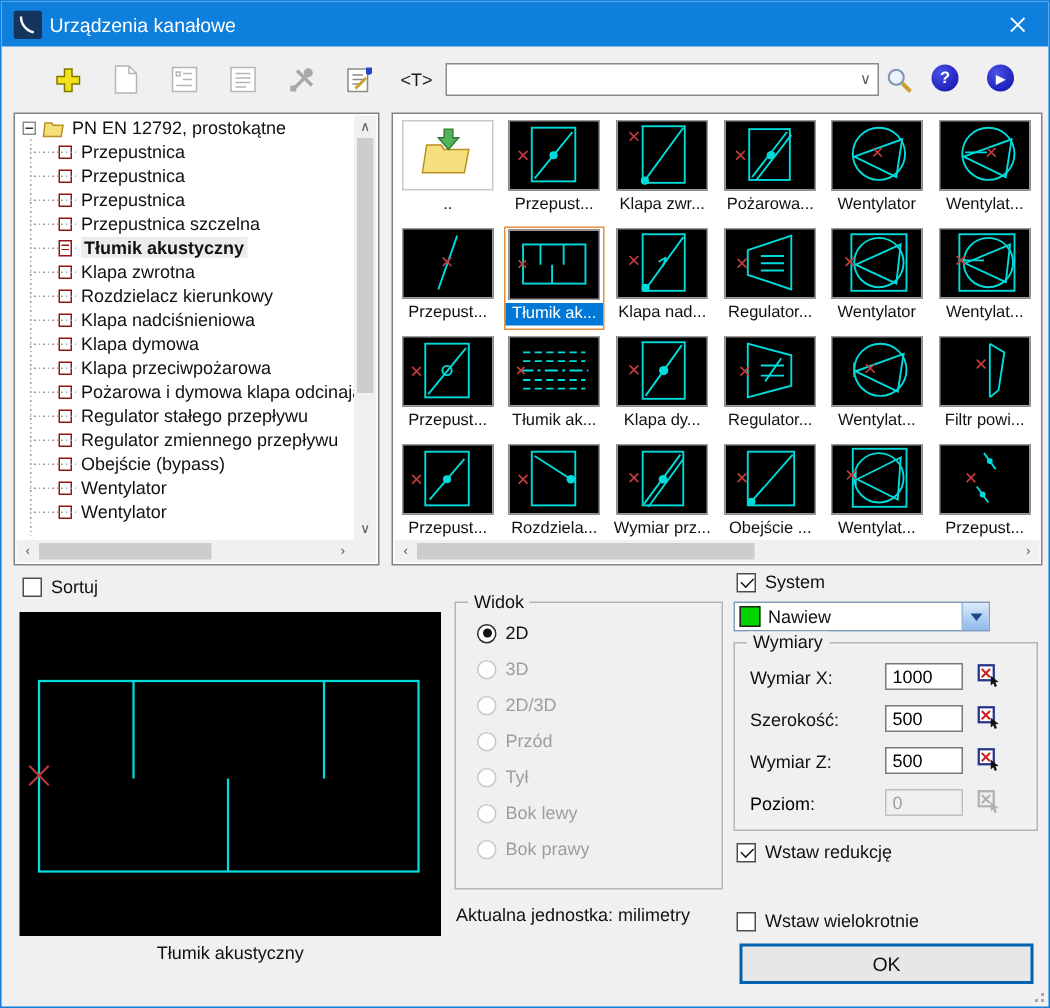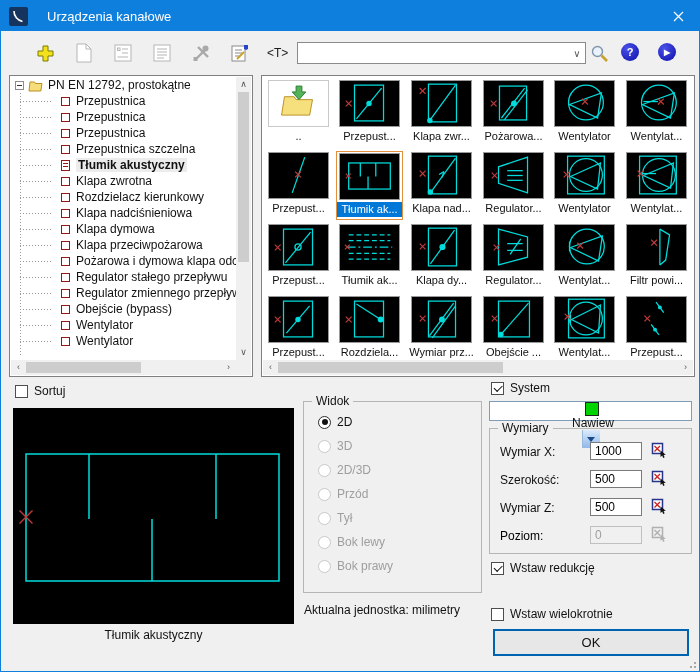--- a/index.html
+++ b/index.html
@@ -1,41 +1,41 @@
 <!DOCTYPE html>
 <html><head>
 <meta charset="utf-8">
 <style>
   html,body{margin:0;padding:0;background:#d8d8d8;font-family:"Liberation Sans",sans-serif;}
   .window{position:relative;width:700px;height:672px;background:#f0f0f0;border:1px solid #0e7fdc;box-sizing:border-box;overflow:hidden;}
   
   .titlebar{position:absolute;top:0;left:0;right:0;height:30px;background:#0e7fdc;display:flex;align-items:center;}
   .title-icon{width:19px;height:19px;margin-left:8px;flex:none;}
-  .title-text{color:#fff;font-size:13px;margin-left:19px;}
+  .title-text{color:#fff;font-size:13px;margin-left:5px;}
   .close-btn{position:absolute;right:0;top:0;width:42px;height:30px;display:flex;align-items:center;justify-content:center;cursor:pointer;}
   
   .tbtn{position:absolute;top:38px;width:28px;height:28px;display:flex;align-items:center;justify-content:center;}
   .t-label{position:absolute;left:266px;top:45px;font-size:12px;color:#1a1a1a;}
   .search-combo{position:absolute;left:296px;top:41px;width:289px;height:22px;background:#fff;border:1px solid #8a8a8a;box-sizing:border-box;display:flex;align-items:center;}
   .search-combo input{flex:1;border:none;outline:none;height:18px;font-size:12px;padding:0 4px;font-family:"Liberation Sans",sans-serif;background:transparent;}
   .combo-chevron{width:16px;color:#5a5a5a;font-size:10px;text-align:center;}
   .round-btn{position:absolute;top:42px;width:18px;height:18px;border-radius:50%;background:radial-gradient(circle at 35% 30%,#4a52e8,#0d0da8);color:#fff;display:flex;align-items:center;justify-content:center;font-size:11px;font-weight:bold;}
   
   .panel{position:absolute;background:#fff;border:1px solid #808080;box-sizing:border-box;}
   .tree-panel{left:8px;top:74px;width:244px;height:302px;}
   .grid-panel{left:260px;top:74px;width:434px;height:302px;}
   
   .tree-rows{position:absolute;left:1px;top:1px;right:16px;bottom:16px;overflow:hidden;}
   .tguide{position:absolute;left:9px;top:16px;width:1px;height:264px;background-image:repeating-linear-gradient(to bottom,#9a9a9a 0 1px,transparent 1px 3px);}
   .troot{position:relative;height:16px;display:flex;align-items:center;font-size:12px;color:#111;}
   .expander{width:9px;height:9px;margin-left:4px;border:1px solid #8c8c8c;background:#fff;box-sizing:border-box;position:relative;flex:none;}
   .expander::after{content:"";position:absolute;left:1px;top:3px;width:5px;height:1px;background:#333;}
   .troot .ficon{margin-left:4px;flex:none;}
   .troot span.lbl{margin-left:5px;white-space:nowrap;}
-  .titem{position:relative;height:16px;display:flex;align-items:center;padding-left:50px;font-size:12px;color:#111;}
+  .titem{position:relative;height:16px;display:flex;align-items:center;padding-left:28px;font-size:12px;color:#111;}
   .titem::before{content:"";position:absolute;left:9px;top:8px;width:31px;height:1px;background-image:repeating-linear-gradient(to right,#9a9a9a 0 1px,transparent 1px 3px);}
   .ti-box{width:9px;height:9px;border:1px solid #941616;background:#fff;box-sizing:border-box;flex:none;}
   .ti-doc{width:9px;height:11px;border:1px solid #941616;background:#fff;box-sizing:border-box;flex:none;padding:2px 1px;background-clip:border-box;position:relative;}
   .ti-doc::after{content:"";position:absolute;left:1px;top:2px;right:1px;bottom:2px;background-image:repeating-linear-gradient(to bottom,#941616 0 1px,transparent 1px 3px);}
   .titem .lbl{margin-left:6px;white-space:nowrap;}
   .titem.sel .lbl{font-weight:bold;background:#ececec;padding:0 2px;}
   
   .sbv{position:absolute;top:1px;right:1px;bottom:16px;width:15px;background:#f0f0f0;}
   .sbh{position:absolute;left:1px;right:1px;bottom:1px;height:15px;background:#f0f0f0;}
   .tree-panel .sbh{right:16px;}
@@ -66,21 +66,21 @@
   .widok{left:302px;top:400px;width:179px;height:192px;}
   .radiorow{position:absolute;left:14px;display:flex;align-items:center;gap:6px;font-size:12px;color:#111;}
   .radiorow.dis{color:#9e9e9e;}
   .radio{width:13px;height:13px;border-radius:50%;background:#fff;border:1px solid #8c8c8c;box-sizing:border-box;position:relative;flex:none;}
   .radio.on{border-color:#2d2d2d;}
   .radio.on::after{content:"";position:absolute;left:2.5px;top:2.5px;width:6px;height:6px;border-radius:50%;background:#111;}
   .radio.dis{border-color:#c9c9c9;}
   .unit-note{position:absolute;left:303px;top:602px;font-size:12px;color:#111;}
   
   .system-cb{position:absolute;left:490px;top:380px;}
-  .system-combo{position:absolute;left:488px;top:400px;width:203px;height:20px;background:#fff;border:1px solid #7f9db9;box-sizing:border-box;display:flex;align-items:center;flex-direction:column;}
+  .system-combo{position:absolute;left:488px;top:400px;width:171px;height:20px;background:#fff;border:1px solid #7f9db9;box-sizing:border-box;display:flex;align-items:center;}
   .swatch{width:12px;height:12px;margin-left:3px;border:1px solid #222;flex:none;}
   .system-combo .val{flex:1;font-size:12px;margin-left:5px;color:#111;}
   .dd-btn{width:17px;height:18px;background:linear-gradient(#dcebfc,#8fb8ea);border-left:1px solid #9ab8d8;display:flex;align-items:center;justify-content:center;flex:none;}
   .dd-btn::after{content:"";width:0;height:0;border-left:4px solid transparent;border-right:4px solid transparent;border-top:5px solid #1a4a8a;}
   .wymiary{left:488px;top:427px;width:203px;height:126px;}
   .wrow-label{position:absolute;left:10px;font-size:12px;color:#111;}
   .wrow-label.dis{color:#000000;}
   .winput{position:absolute;left:100px;width:52px;height:18px;border:1px solid #7a7a7a;font-size:12px;padding:0 4px;font-family:"Liberation Sans",sans-serif;box-sizing:border-box;}
   .winput:disabled{background:#f0f0f0;color:#9e9e9e;border-color:#c0c0c0;}
   .pick-btn{position:absolute;left:160px;width:18px;height:18px;background:transparent;border:none;padding:0;}

